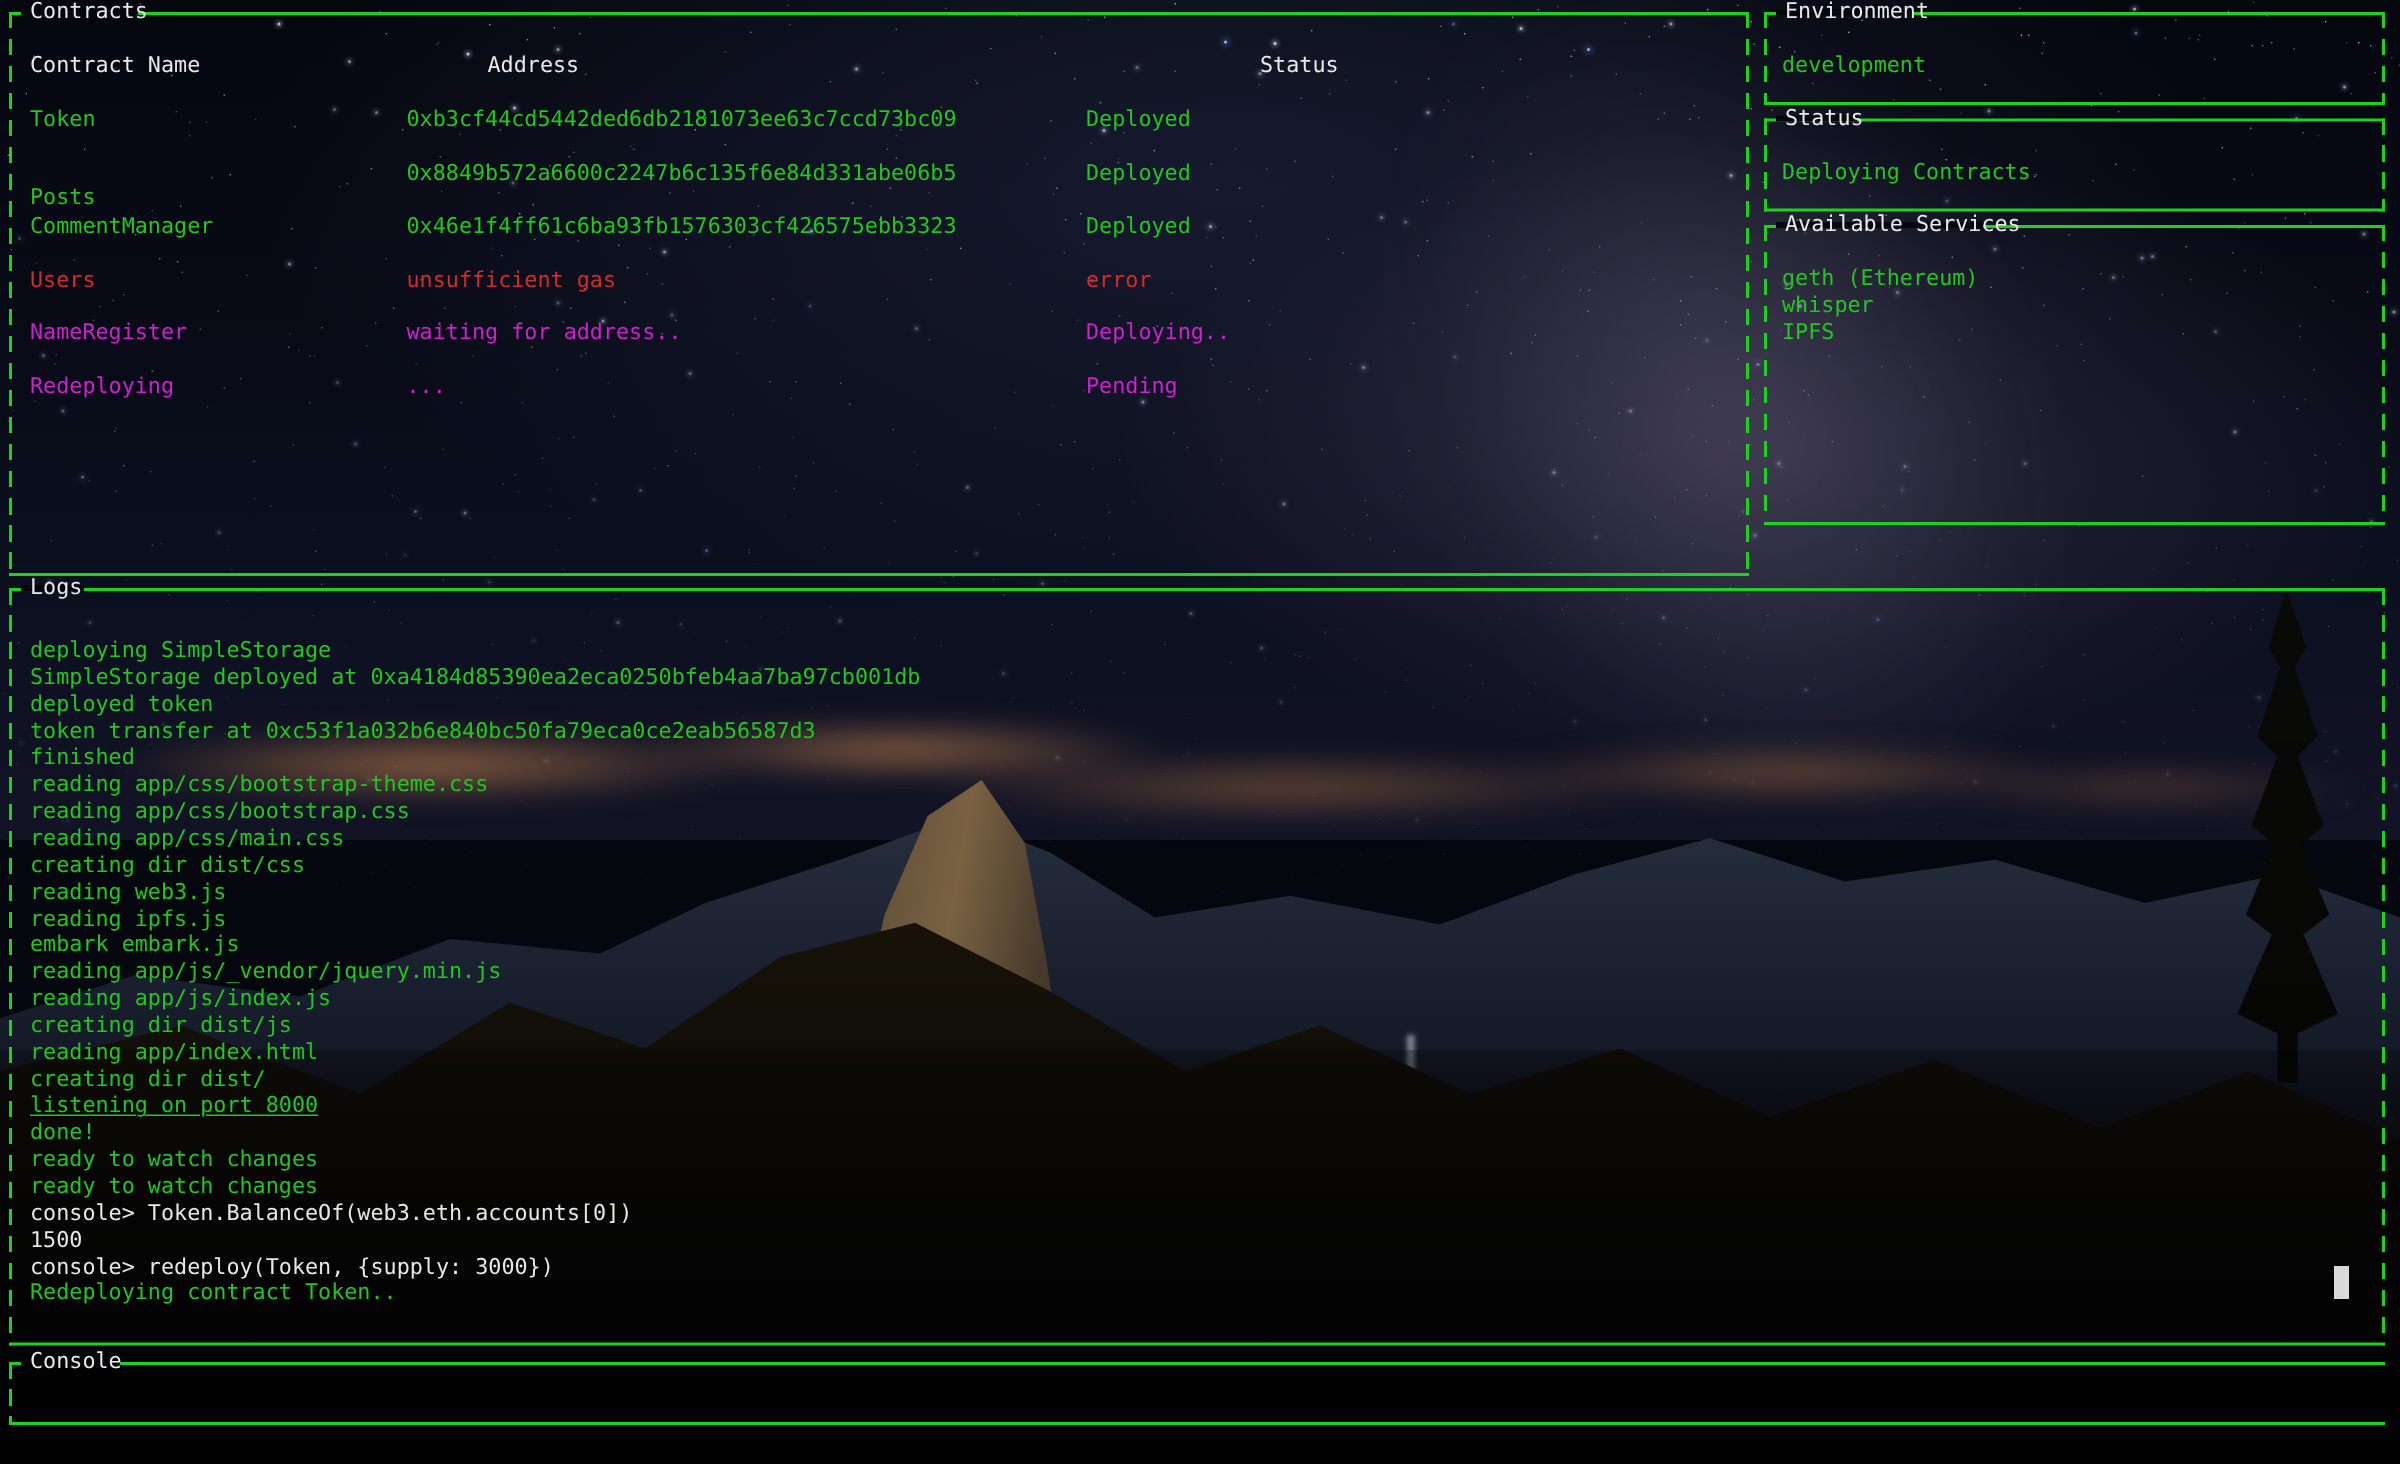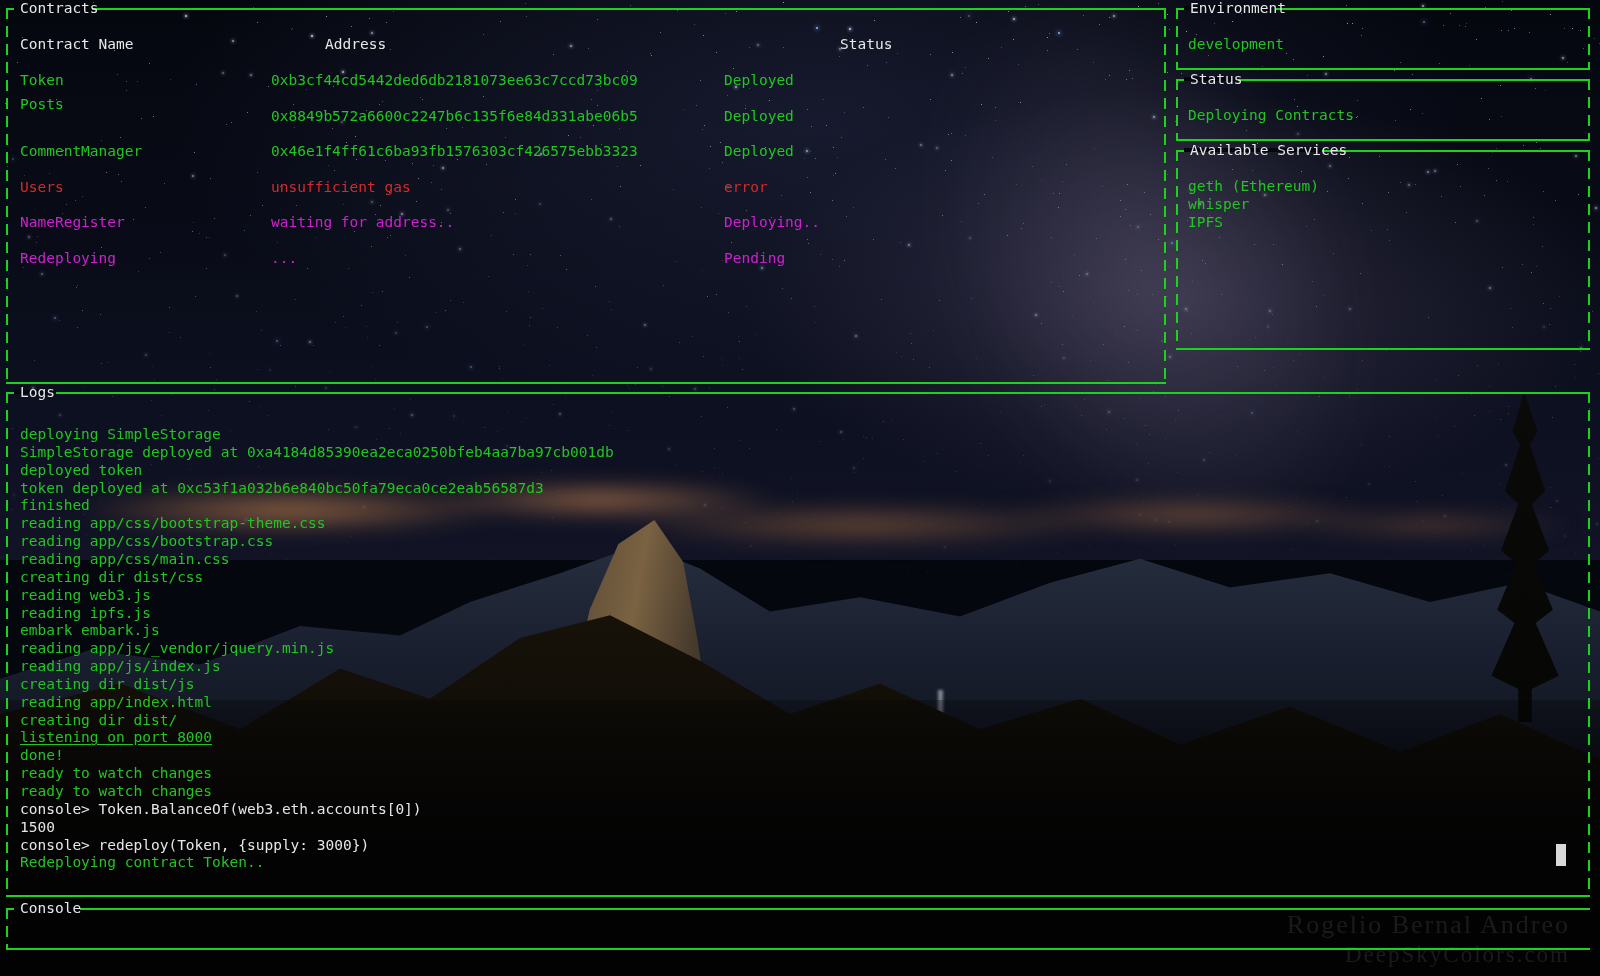--- a/index.html
+++ b/index.html
@@ -1187,24 +1187,20 @@
       <i class="" style="left:120.8px;top:180.8px;opacity:0.53"></i>
       <i class="" style="left:1437.5px;top:436.1px;opacity:0.17"></i>
     </div>
   <div class="cloudband"></div>
   <div class="ridge-far"></div>
   <div class="halfdome"></div>
   <div class="falls"></div>
   <div class="ridge-near"></div>
   <div class="tree"></div>
   <div class="foredark"></div>
-  <div class="watermark">
-    <div class="l1">Rogelio Bernal Andreo</div>
-    <div class="l2">DeepSkyColors.com</div>
-  </div>
 </div>
 
 <div id="tui">
 
   <div class="panel" id="p-contracts" style="left:6px; top:8px; width:1160px; height:376px;">
     <div class="edge top" style="left:0; right:0; top:0;"></div>
     <div class="rail"></div>
     <div class="edge bottom"></div>
     <div class="legend-mask" style="width:78px;"></div>
     <div class="legend">Contracts</div>
@@ -1213,21 +1209,21 @@
     <div class="colhead" style="left:319px; top:27px;">Address</div>
     <div class="colhead" style="left:834px; top:27px;">Status</div>
 
     <div id="contract-rows">
         <div>
           <div class="cell" style="left:14px;top:63.0px;color:#22c522">Token</div>
           <div class="cell" style="left:265px;top:63.0px;color:#22c522">0xb3cf44cd5442ded6db2181073ee63c7ccd73bc09</div>
           <div class="cell" style="left:718px;top:63.0px;color:#22c522">Deployed</div>
         </div>
         <div>
-          <div class="cell" style="left:14px;top:87px;color:#22c522">Posts</div>
+          <div class="cell" style="left:14px;top:115px;color:#22c522">Posts</div>
           <div class="cell" style="left:265px;top:98.6px;color:#22c522">0x8849b572a6600c2247b6c135f6e84d331abe06b5</div>
           <div class="cell" style="left:718px;top:98.6px;color:#22c522">Deployed</div>
         </div>
         <div>
           <div class="cell" style="left:14px;top:134.2px;color:#22c522">CommentManager</div>
           <div class="cell" style="left:265px;top:134.2px;color:#22c522">0x46e1f4ff61c6ba93fb1576303cf426575ebb3323</div>
           <div class="cell" style="left:718px;top:134.2px;color:#22c522">Deployed</div>
         </div>
         <div>
           <div class="cell" style="left:14px;top:169.8px;color:#d22b2b">Users</div>
@@ -1287,21 +1283,21 @@
     <div class="edge top" style="left:0; right:0; top:0;"></div>
     <div class="rail"></div>
     <div class="rail dashedright"></div>
     <div class="edge bottom"></div>
     <div class="legend-mask" style="width:42px;"></div>
     <div class="legend">Logs</div>
     <div id="log-rows">
         <div class="cell g" style="left:14px;top:33px">deploying SimpleStorage</div>
         <div class="cell g" style="left:14px;top:50.85px">SimpleStorage deployed at 0xa4184d85390ea2eca0250bfeb4aa7ba97cb001db</div>
         <div class="cell g" style="left:14px;top:68.7px">deployed token</div>
-        <div class="cell g" style="left:14px;top:86.55000000000001px">token deployed at 0xc53f1a032b6e840bc50fa79eca0ce2eab56587d3</div>
+        <div class="cell g" style="left:14px;top:86.55000000000001px">token transfer at 0xc53f1a032b6e840bc50fa79eca0ce2eab56587d3</div>
         <div class="cell g" style="left:14px;top:104.4px">finished</div>
         <div class="cell g" style="left:14px;top:122.25px">reading app/css/bootstrap-theme.css</div>
         <div class="cell g" style="left:14px;top:140.10000000000002px">reading app/css/bootstrap.css</div>
         <div class="cell g" style="left:14px;top:157.95000000000002px">reading app/css/main.css</div>
         <div class="cell g" style="left:14px;top:175.8px">creating dir dist/css</div>
         <div class="cell g" style="left:14px;top:193.65px">reading web3.js</div>
         <div class="cell g" style="left:14px;top:211.5px">reading ipfs.js</div>
         <div class="cell g" style="left:14px;top:229.35000000000002px">embark embark.js</div>
         <div class="cell g" style="left:14px;top:247.20000000000002px">reading app/js/_vendor/jquery.min.js</div>
         <div class="cell g" style="left:14px;top:265.05px">reading app/js/index.js</div>

